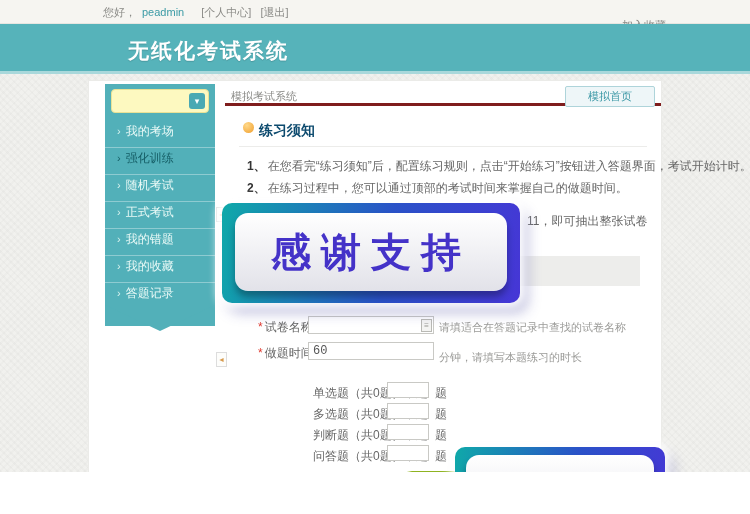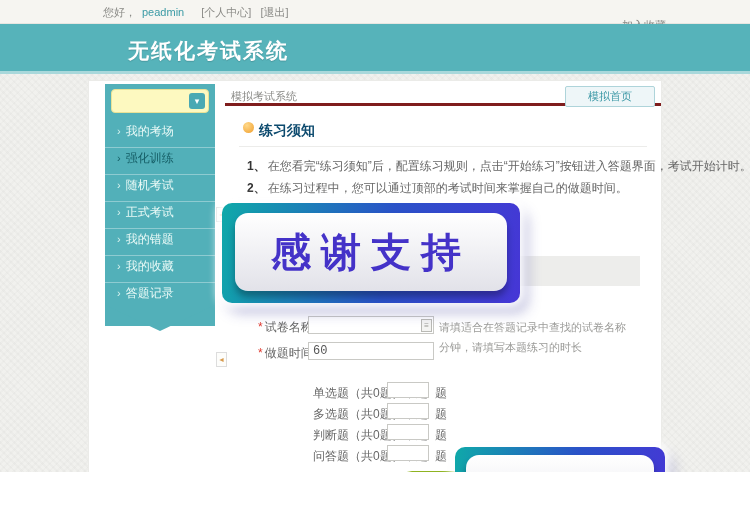--- a/index.html
+++ b/index.html
@@ -131,35 +131,36 @@
     <div class="notice-dot" style="left:16px;"></div>
     <div class="notice-title" style="left:34px;">练习须知</div>
     <div class="notice-hr"></div>
 
     <div class="inst" style="left:22px; top:74px;">
       <b>1、</b><span>在您看完“练习须知”后，配置练习规则，点击“开始练习”按钮进入答题界面，考试开始计时。</span>
     </div>
     <div class="inst" style="left:22px; top:96px;">
       <b>2、</b><span>在练习过程中，您可以通过顶部的考试时间来掌握自己的做题时间。</span>
     </div>
+    <div class="frag">11，即可抽出整张试卷</div>
 
     <div class="graybar"></div>
 
     <div class="flabel" style="left:33px; top:235px;">
       <span class="req">*</span><span>试卷名称：</span>
     </div>
     <input class="finput" style="left: 83px; top: 232px; width: 126px;" value="">
     <div class="in-icon" style="left:196px; top:235px;">≡</div>
     <div class="fhint" style="left:214px; top:236px;">请填适合在答题记录中查找的试卷名称</div>
 
     <div class="flabel" style="left:33px; top:261px;">
       <span class="req">*</span><span>做题时间：</span>
     </div>
     <input class="finput" style="left: 83px; top: 258px; width: 126px; font-family: Liberation Mono, monospace;" value="60">
-    <div class="fhint" style="left:214px; top:256px;text-align:center;">分钟，请填写本题练习的时长</div>
+    <div class="fhint" style="left:214px; top:266px;text-align:center;">分钟，请填写本题练习的时长</div>
 
 
     <div class="trow-label" style="top:301px;">单选题（共0题），选</div>
     <input class="trow-input" style="top: 298px;" value="">
     <div class="trow-suffix" style="top:301px;">题</div>
 
     <div class="trow-label" style="top:322px;">多选题（共0题），选</div>
     <input class="trow-input" style="top: 319px;" value="">
     <div class="trow-suffix" style="top:322px;">题</div>
 

